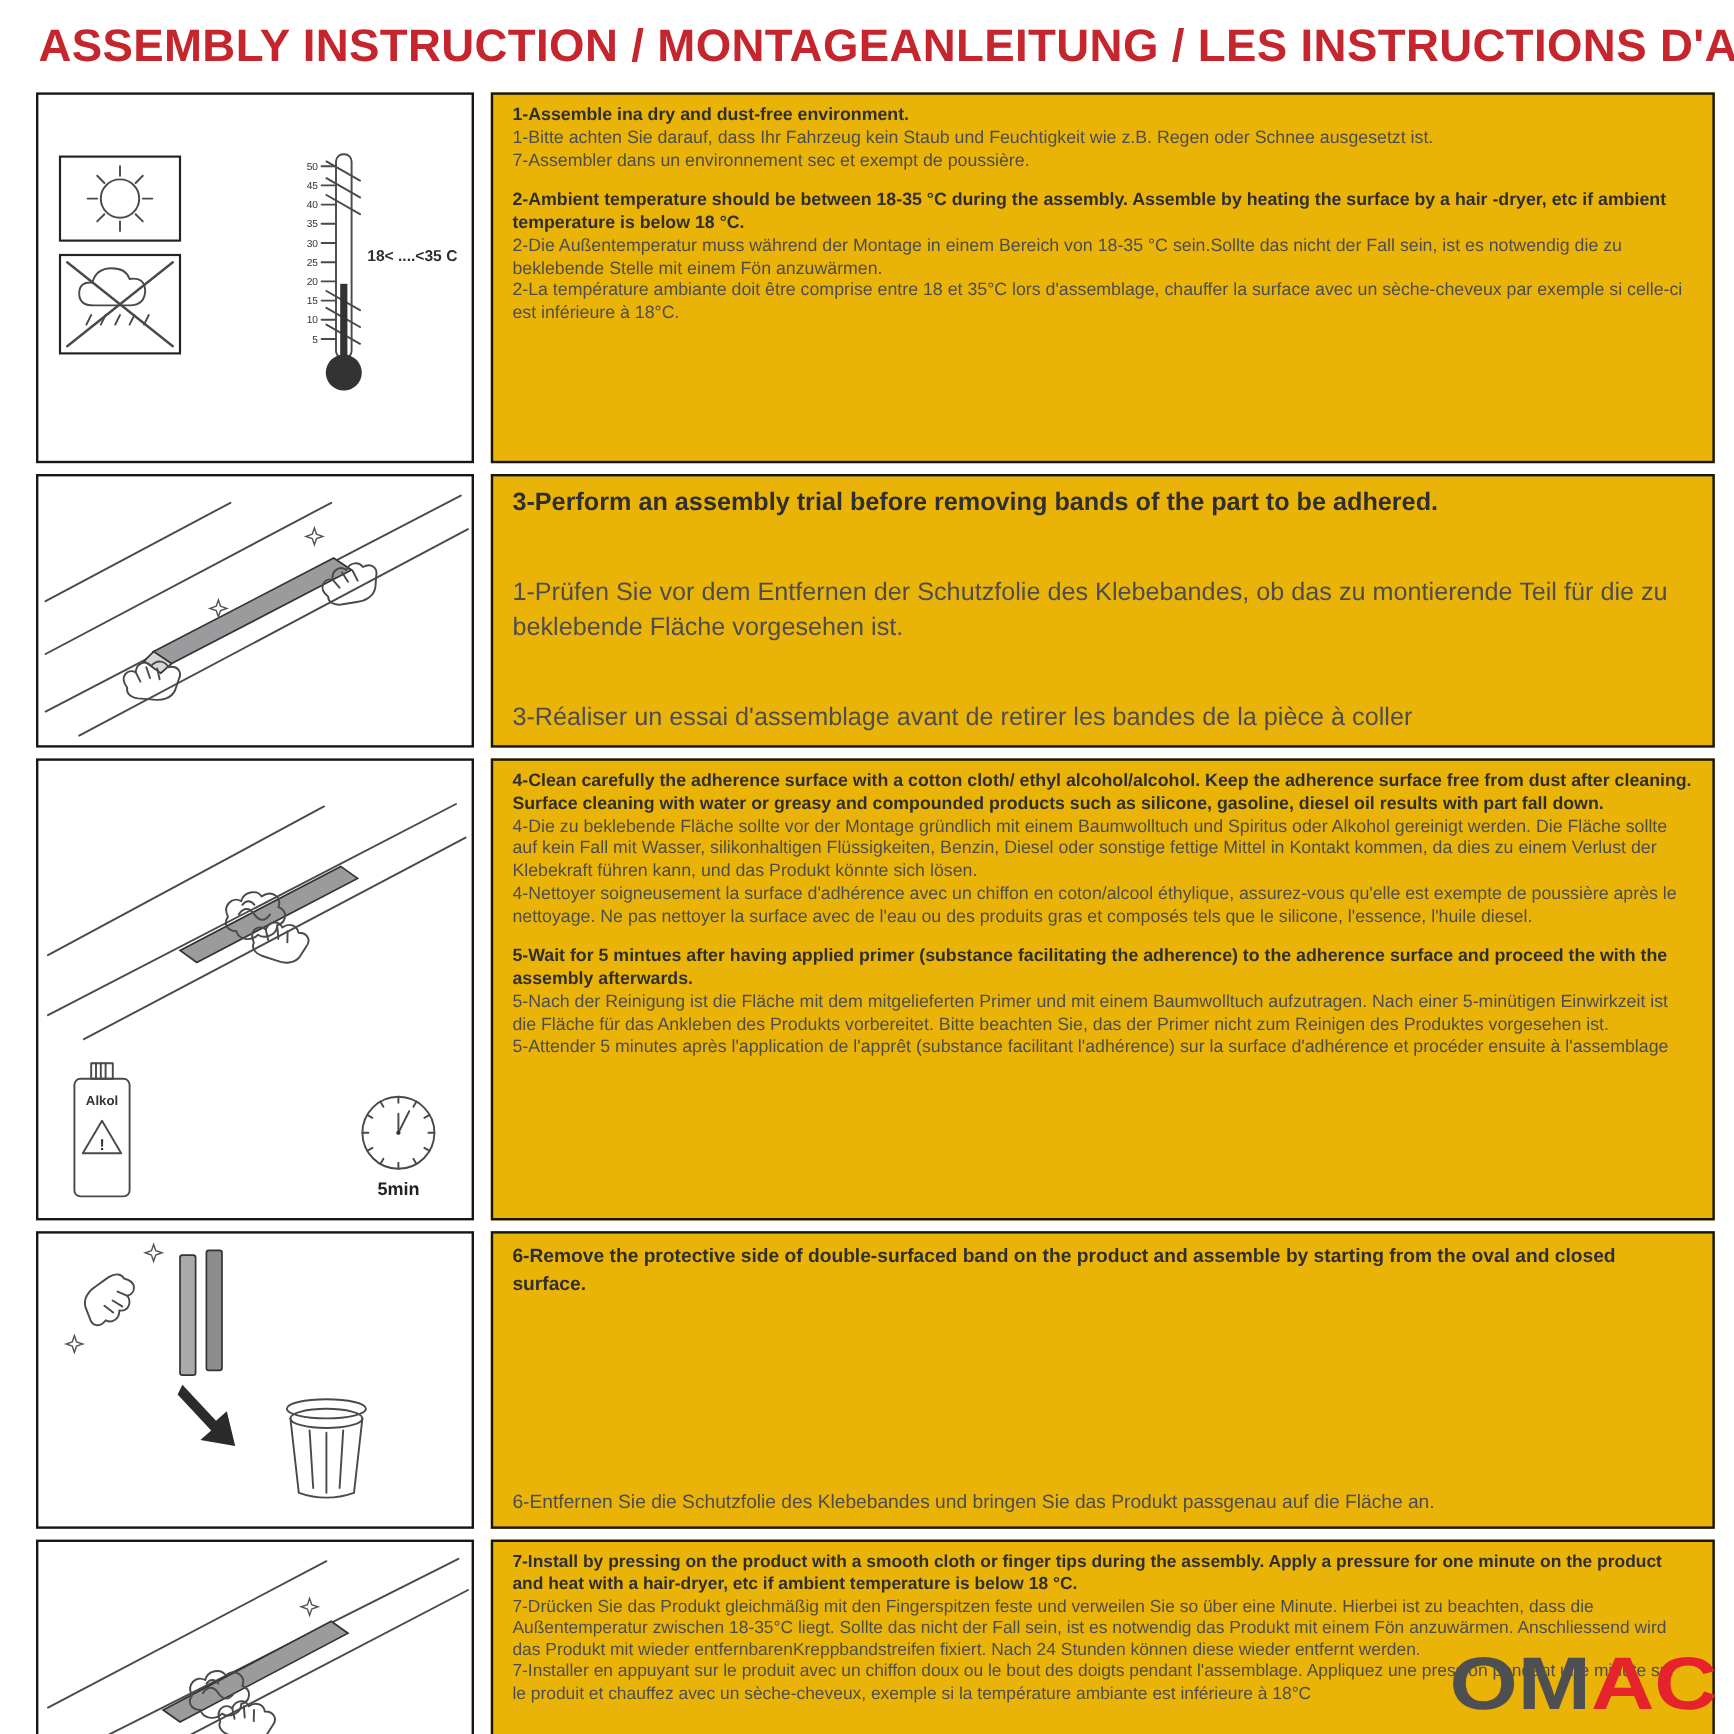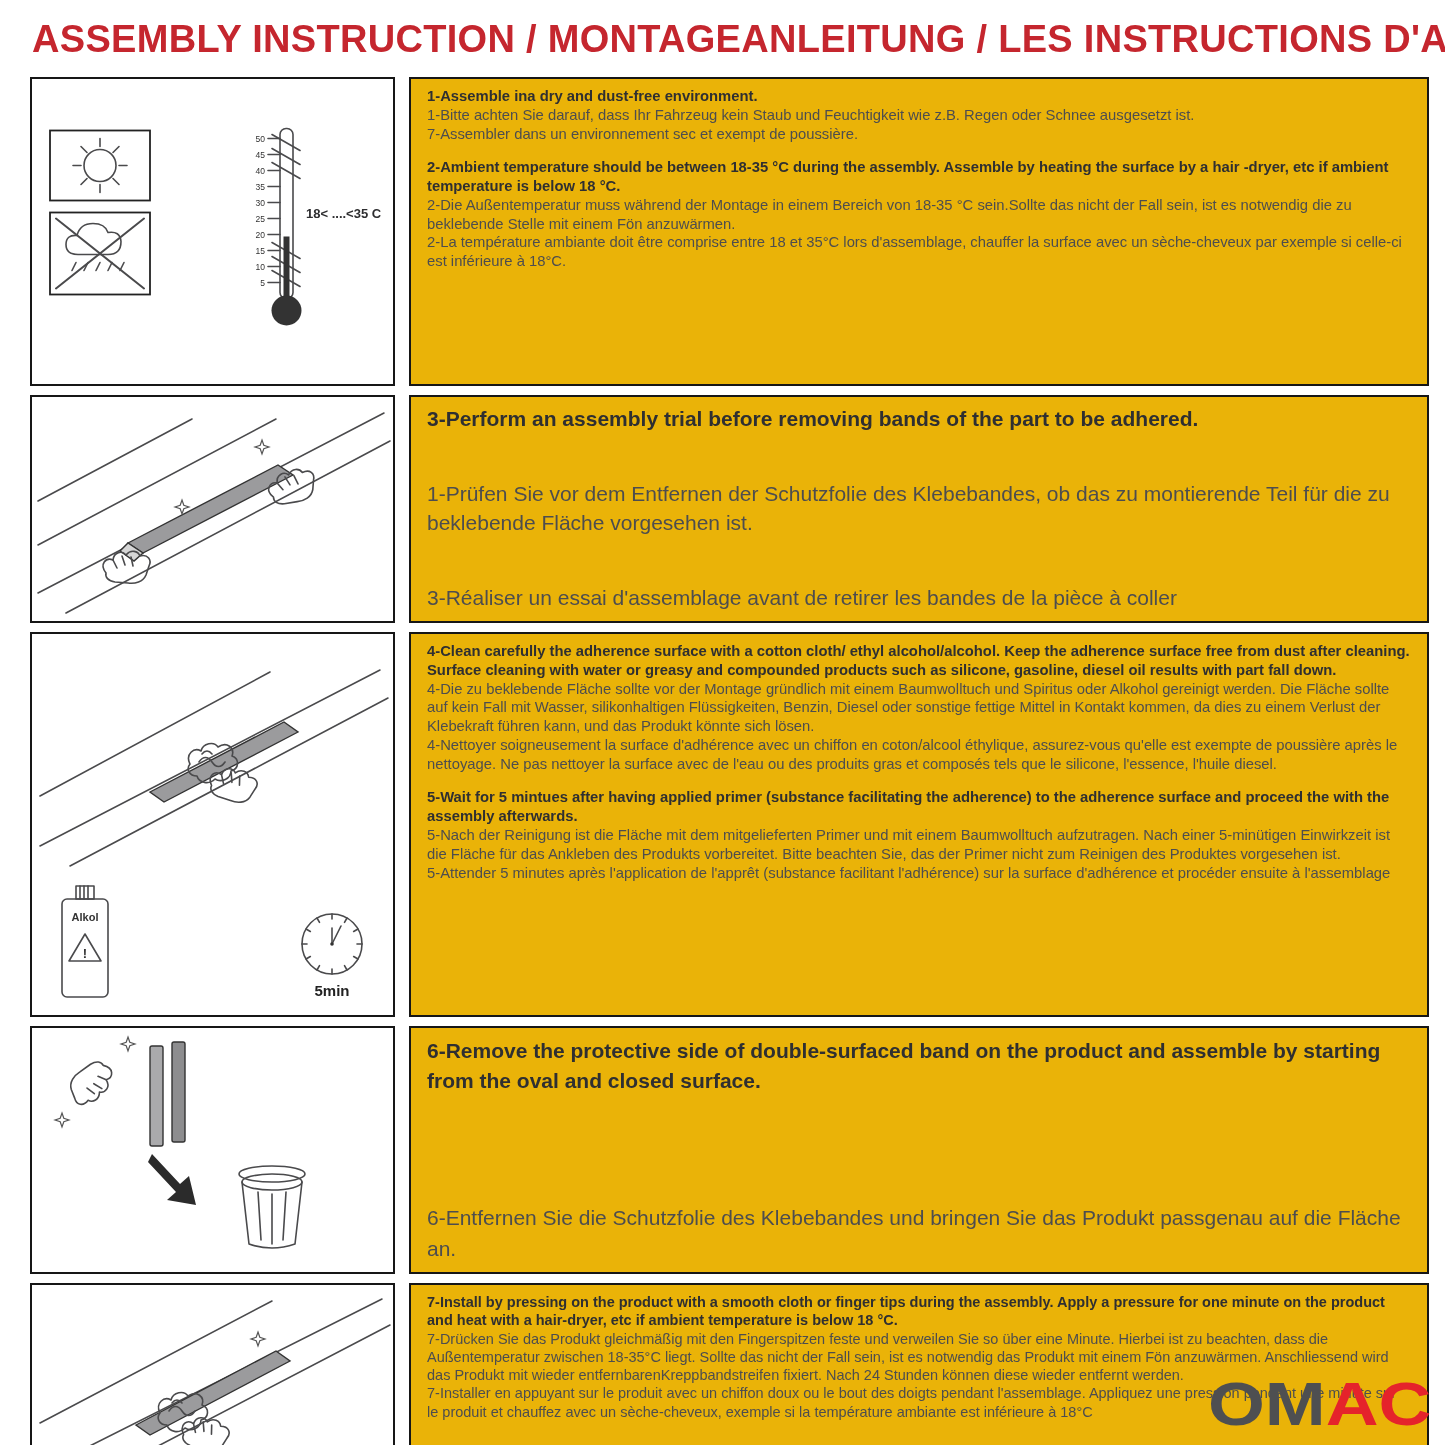--- a/index.html
+++ b/index.html
@@ -9,21 +9,21 @@
   .title{color:#c5262e;font-size:38px;font-weight:700;letter-spacing:.3px;margin:12px 0 16px 2px;white-space:nowrap}
   .row{display:flex;gap:14px;margin-bottom:9px;align-items:flex-start}
   .illus{flex:0 0 365px;width:365px;border:2px solid #161616;background:#fff;overflow:hidden}
   .tbox{flex:1;border:2px solid #161616;background:#eab308;padding:8px 16px;overflow:hidden}
   .tbox p{margin:0}
   .en{font-weight:bold;color:#2f2f31}
   .de,.fr{color:#4d4d4f}
   .gap{margin-top:15px !important}
   .f15{font-size:14.8px;line-height:1.27}
   .f21{font-size:21px;line-height:1.36}
-  .f20{font-size:21px;line-height:1.45}
+  .f20{font-size:16px;line-height:1.45}
   .f14{font-size:14.5px;line-height:1.26}
   .center{display:flex;flex-direction:column;justify-content:space-between}
   .r1 .illus,.r1 .tbox{height:309px}
   .r2 .illus,.r2 .tbox{height:228px}
   .r3 .illus,.r3 .tbox{height:385px}
   .r4 .illus,.r4 .tbox{height:248px}
   .r5 .illus{height:228px}
   .r5 .tbox{height:200px}
   svg{display:block;width:100%;height:100%}
   .sk{stroke:#4a4a4c;fill:none;stroke-width:1.6;stroke-linecap:round;stroke-linejoin:round}

